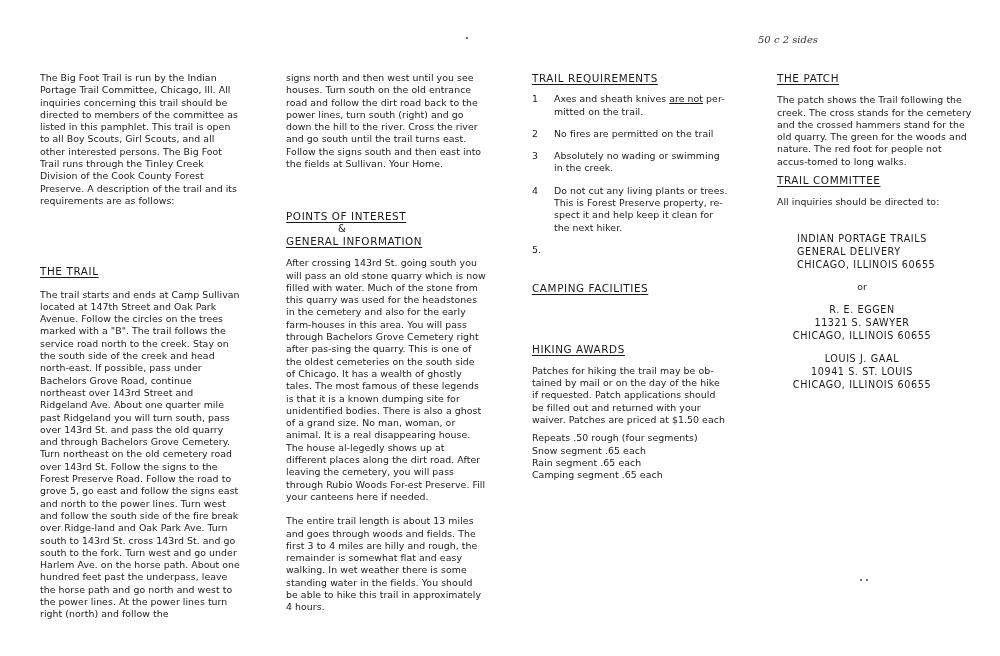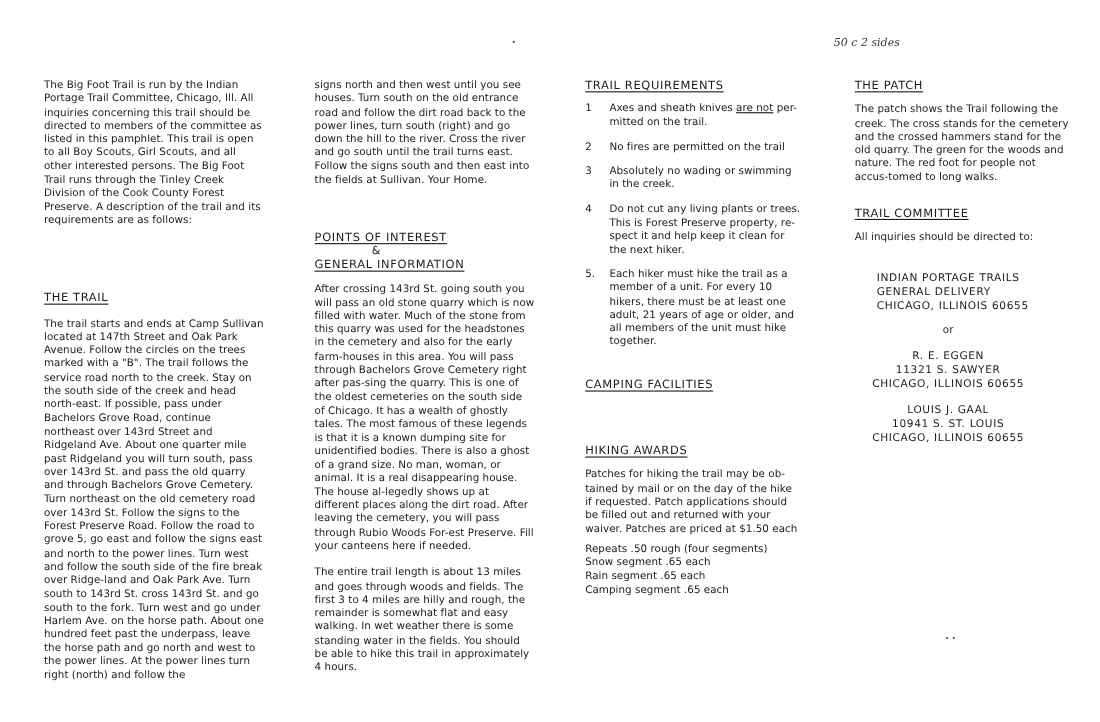--- a/index.html
+++ b/index.html
@@ -58,38 +58,37 @@
     <div class="req" style="margin-top:10px;">
       <span class="num">3</span>
       <span class="txt">Absolutely no wading or swimming in the creek.</span>
     </div>
     <div class="req" style="margin-top:10px;">
       <span class="num">4</span>
       <span class="txt">Do not cut any living plants or trees. This is Forest Preserve property, re-spect it and help keep it clean for the next hiker.</span>
     </div>
     <div class="req" style="margin-top:10px;">
       <span class="num">5.</span>
-      <span class="txt">Each hiker must hike the trail as a member of a unit. For every 10 hikers, there must be at least one adult, 21 years of age or older, and all members of the unit must hike together.</span>
     </div>
   </div>
   <p class="h" style="margin-top:26px;">CAMPING FACILITIES</p>
   <p class="h" style="margin-top:48px;">HIKING AWARDS</p>
   <p class="p" style="margin-top:10px;">Patches for hiking the trail may be ob-tained by mail or on the day of the hike if requested. Patch applications should be filled out and returned with your waiver. Patches are priced at $1.50 each</p>
   <div style="margin-top:6px;">
     <p class="p">Repeats .50 rough (four segments)</p>
     <p class="p">Snow segment .65 each</p>
     <p class="p">Rain segment .65 each</p>
     <p class="p">Camping segment .65 each</p>
   </div>
 </div>
 
 <div class="col" style="left:777px;top:72px;width:196px;">
   <p class="h">THE PATCH</p>
   <p class="p" style="margin-top:10px;">The patch shows the Trail following the creek. The cross stands for the cemetery and the crossed hammers stand for the old quarry. The green for the woods and nature. The red foot for people not accus-tomed to long walks.</p>
-  <p class="h" style="margin-top:20px;">TRAIL COMMITTEE</p>
+  <p class="h" style="margin-top:6px;">TRAIL COMMITTEE</p>
   <p class="p" style="margin-top:10px;">All inquiries should be directed to:</p>
   <div class="addr" style="margin-top:23px;padding-left:20px;">
     <div>INDIAN PORTAGE TRAILS</div>
     <div>GENERAL DELIVERY</div>
     <div>CHICAGO, ILLINOIS 60655</div>
   </div>
   <p class="p center" style="margin-top:10px;width:170px;">or</p>
   <div class="addr center" style="margin-top:10px;width:170px;">
     <div>R. E. EGGEN</div>
     <div>11321 S. SAWYER</div>

